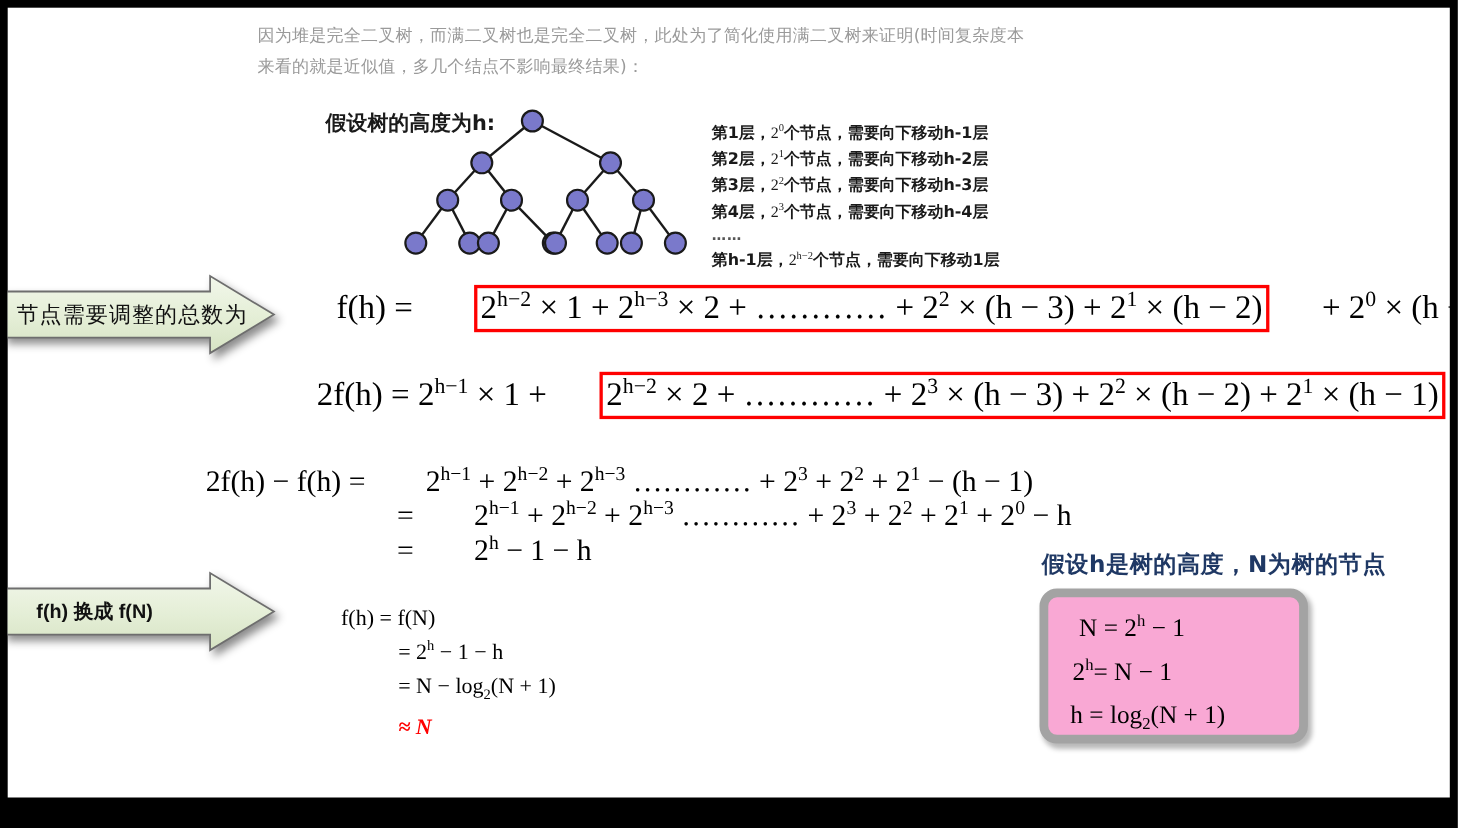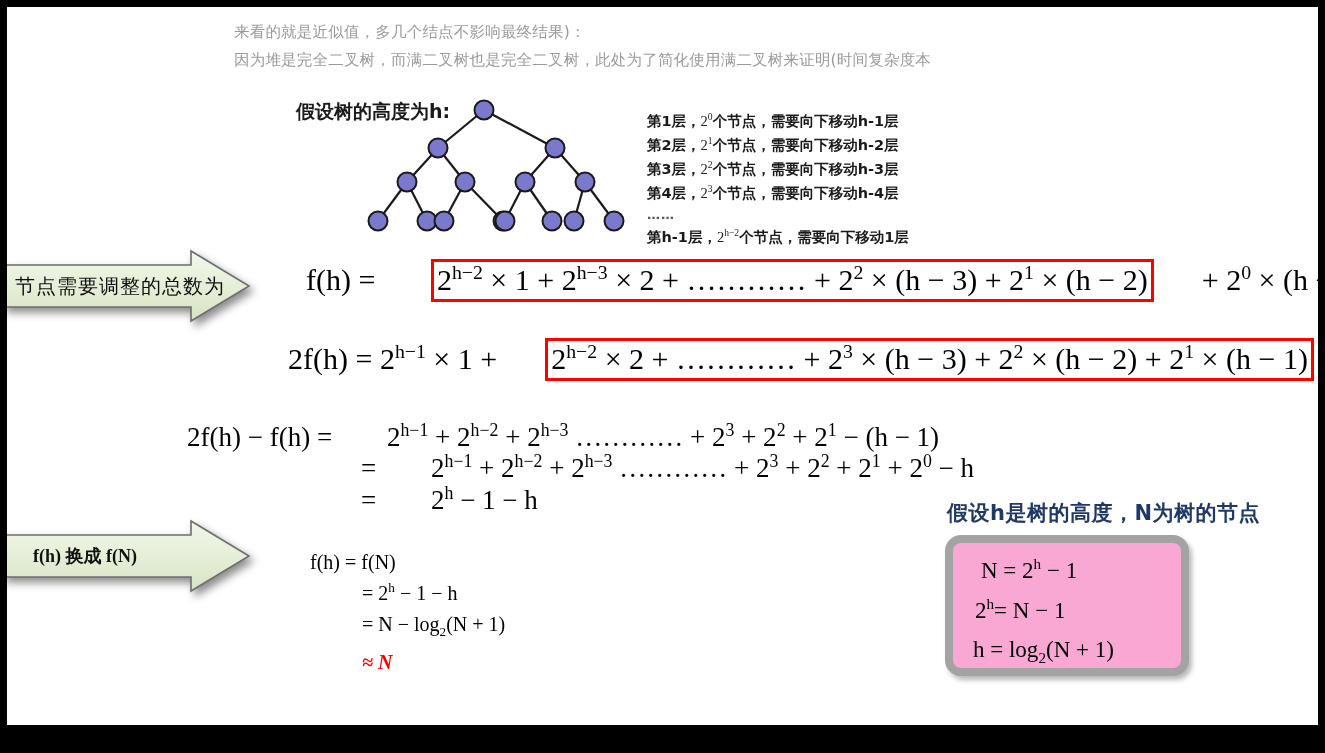--- a/index.html
+++ b/index.html
@@ -64,21 +64,21 @@
   .arrow-tag .label{
     position:absolute;
     left:14px;top:0;height:74px;
     display:flex;align-items:center;
     font-size:20px;color:#111;font-weight:400;
     font-family:"DejaVu Sans",sans-serif;
     letter-spacing:1px;
     white-space:nowrap;
   }
   .arrow-tag.mono .label{
-    font-family:Liberation Serif, serif;
+    font-family:Liberation Sans, sans-serif;
     font-weight:700;letter-spacing:0;font-size:18px;
   }
 
   
   .math{
     font-family:"Liberation Serif","DejaVu Serif",serif;
     color:#000;white-space:nowrap;
   }
   .eq-big{font-size:30px;}
   .eq-thin{font-size:27px;}
@@ -123,22 +123,22 @@
   .callout-box .l2{position:absolute;left:22px;top:55px;}
   .callout-box .l3{position:absolute;left:20px;top:94px;}
 </style>
 </head>
 <body>
 
 <div id="slide">
   <div id="canvas">
 
     <div class="intro">
+      <div>因为堆是完全二叉树，而满二叉树也是完全二叉树，此处为了简化使用满二叉树来证明(时间复杂度本</div>
       <div>来看的就是近似值，多几个结点不影响最终结果)：</div>
-      <div>因为堆是完全二叉树，而满二叉树也是完全二叉树，此处为了简化使用满二叉树来证明(时间复杂度本</div>
     </div>
 
     <div class="tree-caption">假设树的高度为h:</div>
 
     <svg class="tree-svg" width="290" height="145" viewBox="0 0 290 145">
       <g stroke="#1a1a1a" stroke-width="2.2" fill="none">
 
         <line x1="137" y1="18" x2="91" y2="56"></line>
         <line x1="137" y1="18" x2="208" y2="56"></line>
 

